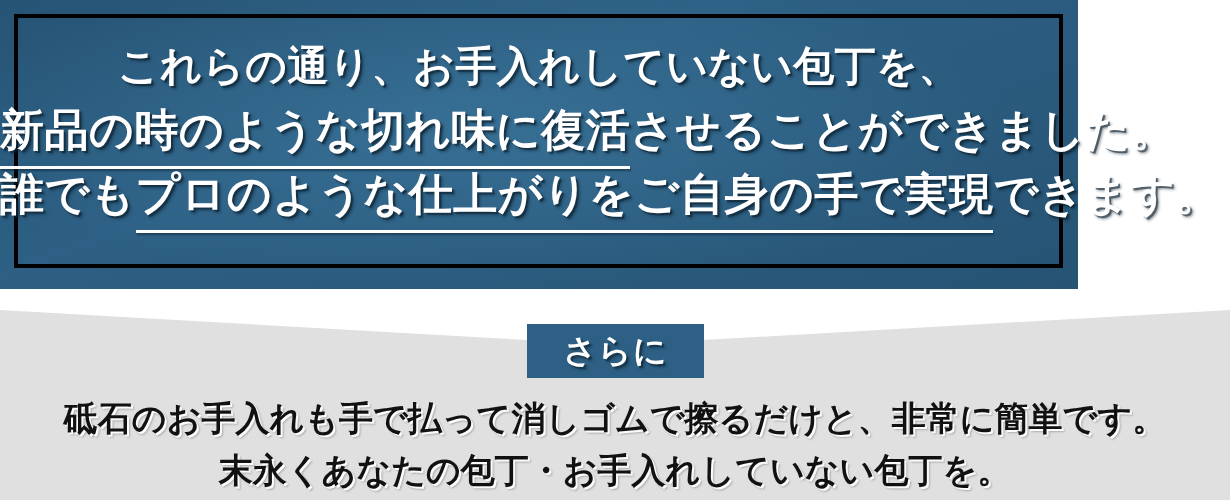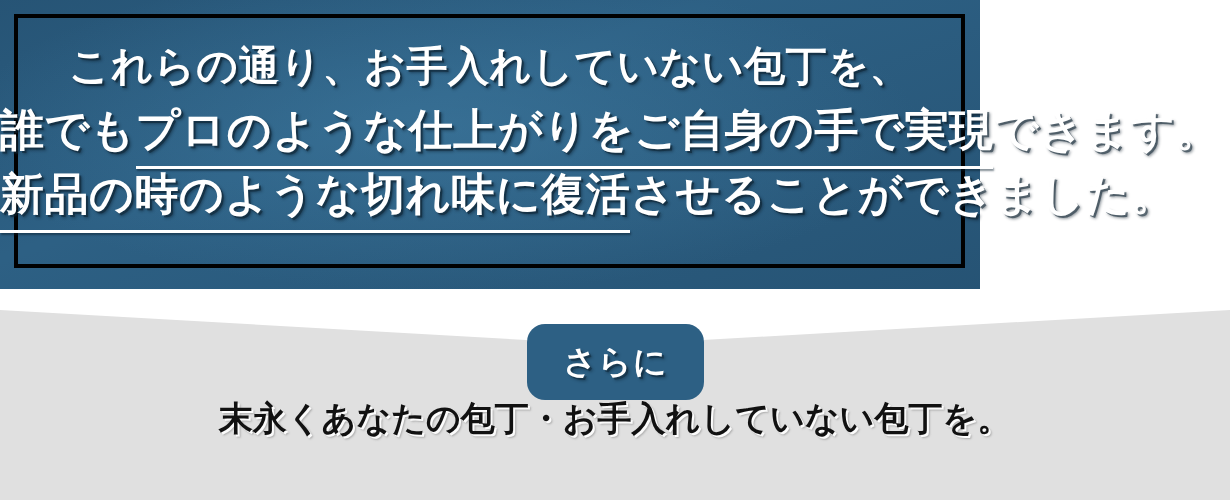--- a/index.html
+++ b/index.html
@@ -10,21 +10,21 @@
   body {
     width: 1230px;
     height: 500px;
     overflow: hidden;
     font-family: "Liberation Sans", "DejaVu Sans", sans-serif;
   }
 
   
   .hero {
     position: relative;
-    width: 980px;
+    width: 1078px;
     height: 289px;
     background: #2d6084;
     box-sizing: border-box;
   }
   
   .hero::before {
     content: "";
     position: absolute;
     inset: 0;
     background:
@@ -93,24 +93,23 @@
     left: 0;
     top: 0;
     width: 1230px;
     height: 211px;
   }
   .badge {
     position: absolute;
     left: 527px;
     top: 35px;
     width: 177px;
-    height: 76px;
+    height: 54px;
     background: #2d6084;
     z-index: 4;
-    border-radius: 18px;
   }
   .badge-text {
     position: absolute;
     inset: 0;
     display: flex;
     align-items: center;
     justify-content: center;
     color: #ffffff;
     font-size: 33px;
     font-weight: 700;
@@ -144,38 +143,39 @@
 <section class="hero">
 
   <div class="hero-frame"></div>
 
   <div class="hero-copy">
 
     <div class="hero-line l1">
       <span>これらの通り、お手入れしていない包丁を、</span>
     </div>
 
+    <div class="hero-line l2">
+      <span class="ul">新品の時のような切れ味に復活</span><span>させることができました。</span>
+    </div>
+
     <div class="hero-line l3">
       <span>誰でも</span><span class="ul">プロのような仕上がりをご自身の手で実現</span><span>できます。</span>
-    </div>
-
-    <div class="hero-line l2">
-      <span class="ul">新品の時のような切れ味に復活</span><span>させることができました。</span>
     </div>
 
   </div>
 </section>
 
 <section class="lower">
 
   <svg class="chevron" viewBox="0 0 1230 211" preserveAspectRatio="none">
     <polygon points="0,21 615,56 1230,21 1230,211 0,211" fill="#e0e0e0"></polygon>
   </svg>
 
   <div class="badge">
     <div class="badge-text">さらに</div>
   </div>
 
   <div class="lower-copy">
+    <div class="lower-line">砥石のお手入れも手で払って消しゴムで擦るだけと、非常に簡単です。</div>
     <div class="lower-line">末永くあなたの包丁・お手入れしていない包丁を。</div>
   </div>
 
 </section>
 
 </body></html>

